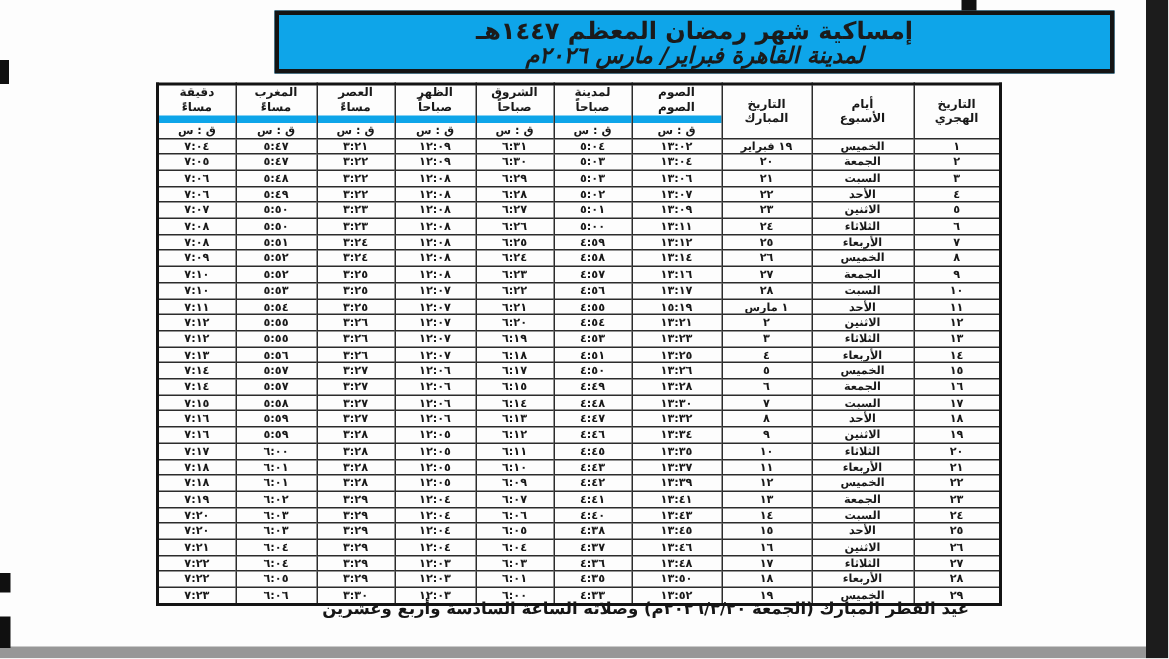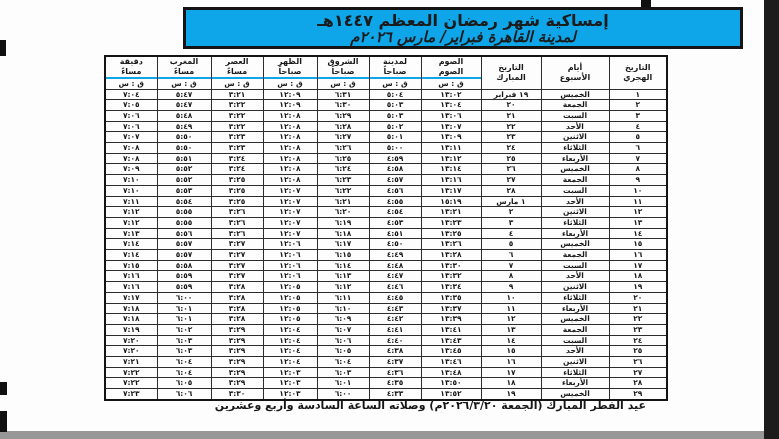--- a/index.html
+++ b/index.html
@@ -18,21 +18,21 @@
   .imsakiya{
     position:absolute;left:104px;top:55px;width:562px;
     border-collapse:collapse;direction:rtl;table-layout:fixed;
     border:2px solid #141414;background:#fdfdfd;
   }
   .imsakiya th,.imsakiya td{
     border:1px solid #2c2c2c;text-align:center;font-weight:bold;padding:0;color:#191919;
   }
   .imsakiya th{font-size:8px;line-height:9.5px;height:31px;vertical-align:middle;}
   .imsakiya td{font-size:7.5px;height:9.7px;line-height:9.7px;white-space:nowrap;overflow:hidden;}
-  .unit{border-top:2px solid #0ea5e9;margin-top:1px;font-size:7.5px;}
+  .unit{border-top:5px solid #0ea5e9;margin-top:1px;font-size:7.5px;}
   
   .footer-line{position:absolute;direction:rtl;font-weight:bold;font-size:11px;color:#161616;white-space:nowrap;}
   #footer-line-1{top:399px;right:133px;}
   #footer-line-2{top:414px;left:115px;}
   
   .right-bar{position:absolute;top:0;right:0;width:15px;height:439px;background:#1c1c1c;}
   .bottom-strip{position:absolute;left:0;top:431px;width:764px;height:8px;background:#979797;}
   .artifact{position:absolute;background:#101010;}
   #artifact-1{left:641px;top:0;width:10px;height:7px;}
   #artifact-2{left:0;top:40px;width:6px;height:16px;}

